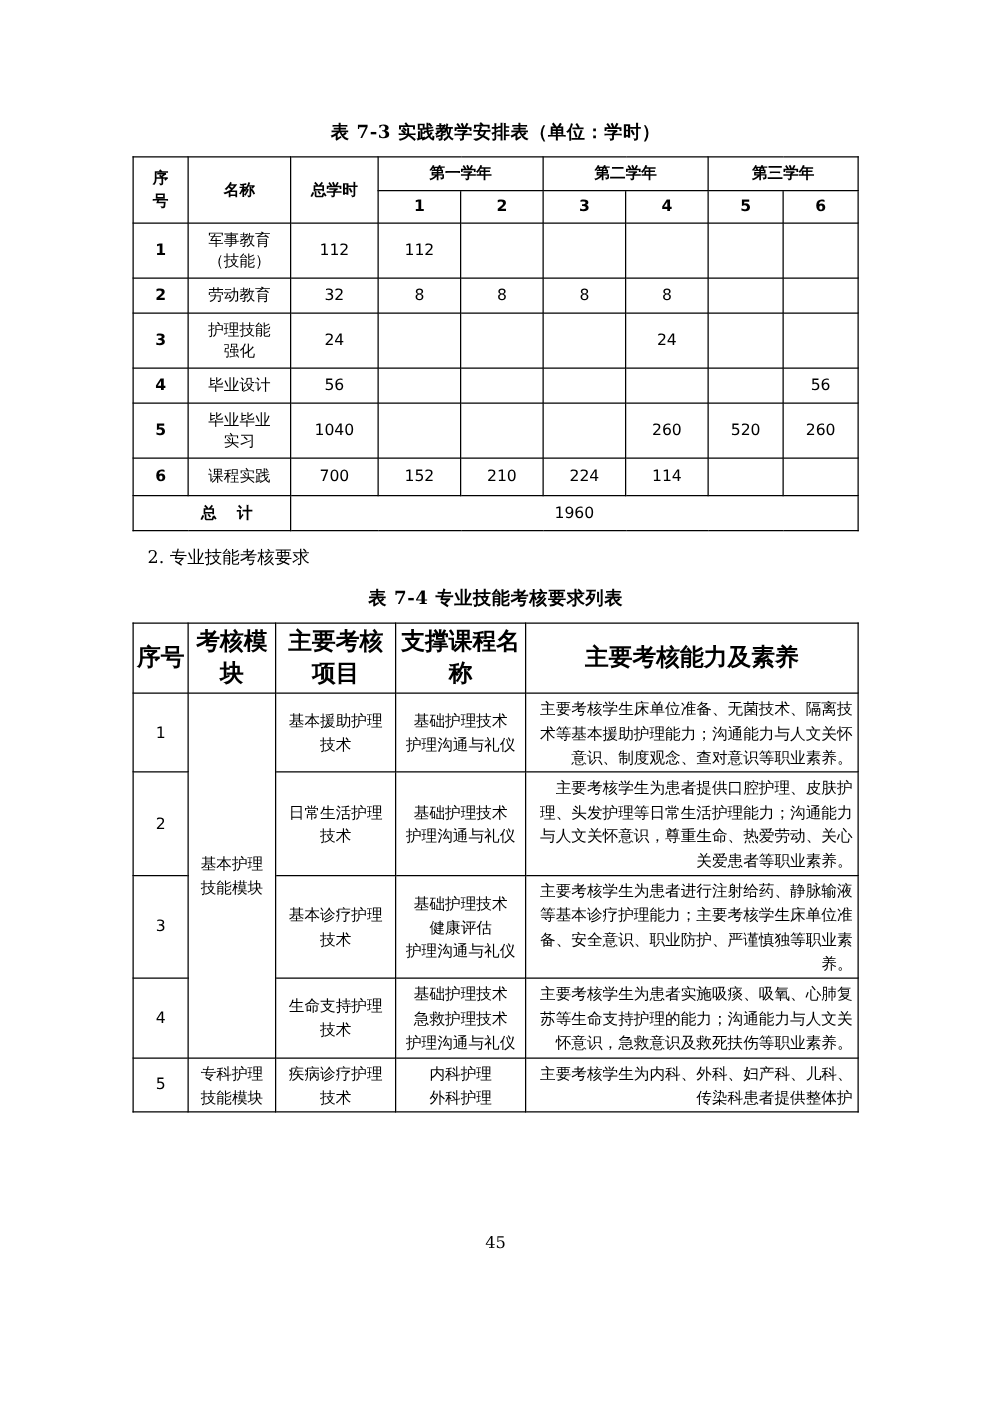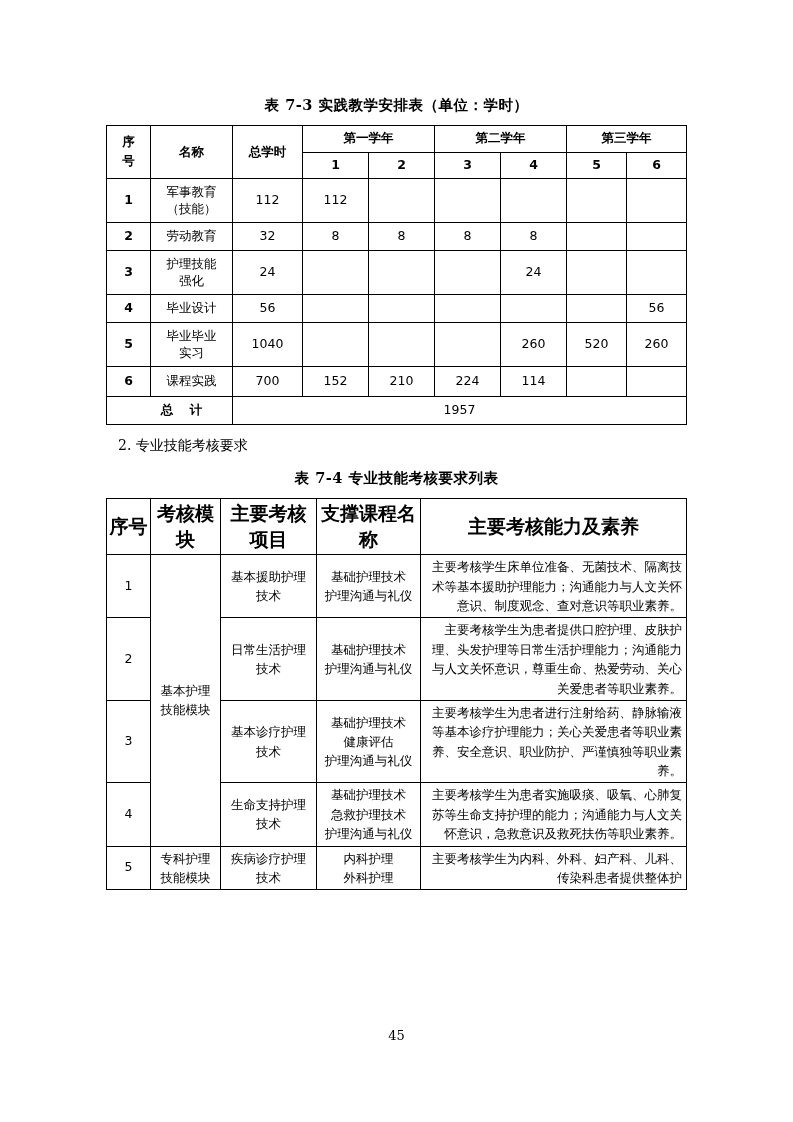--- a/index.html
+++ b/index.html
@@ -85,21 +85,21 @@
     line-height: 1.55;
   }
   #table74 td.item, #table74 td.course, #table74 td.mod {
     line-height: 1.55;
   }
 
   .pageno {
     position: absolute;
     left: 0;
     right: 0;
-    top: 1028px;
+    top: 987px;
     text-align: center;
     font-size: 13px;
     font-family: "DejaVu Serif", "Liberation Serif", serif;
   }
 </style>
 </head>
 <body>
 
 <div class="page">
 
@@ -207,21 +207,21 @@
         <td>152</td>
         <td>210</td>
         <td>224</td>
         <td>114</td>
         <td></td>
         <td></td>
       </tr>
 
       <tr style="height:28px">
         <td colspan="2" class="total-label">总 计</td>
-        <td colspan="7">1957</td>
+        <td colspan="7">1960</td>
       </tr>
     </tbody>
   </table>
 
   <div class="para">2. 专业技能考核要求</div>
 
   <div class="table-title" id="title74">表 7-4 专业技能考核要求列表</div>
 
   <table class="tbl" id="table74">
     <colgroup>
@@ -259,21 +259,21 @@
 护理沟通与礼仪</span></td>
         <td class="ability">主要考核学生为患者提供口腔护理、皮肤护理、头发护理等日常生活护理能力；沟通能力与人文关怀意识，尊重生命、热爱劳动、关心关爱患者等职业素养。</td>
       </tr>
       <tr>
         <td class="seq">3</td>
         <td class="item"><span style="white-space:pre-line">基本诊疗护理
 技术</span></td>
         <td class="course"><span style="white-space:pre-line">基础护理技术
 健康评估
 护理沟通与礼仪</span></td>
-        <td class="ability">主要考核学生为患者进行注射给药、静脉输液等基本诊疗护理能力；关心关爱患者等职业素养、安全意识、职业防护、严谨慎独等职业素养。</td>
+        <td class="ability">主要考核学生为患者进行注射给药、静脉输液等基本诊疗护理能力；主要考核学生床单位准备、安全意识、职业防护、严谨慎独等职业素养。</td>
       </tr>
       <tr>
         <td class="seq">4</td>
         <td class="item"><span style="white-space:pre-line">生命支持护理
 技术</span></td>
         <td class="course"><span style="white-space:pre-line">基础护理技术
 急救护理技术
 护理沟通与礼仪</span></td>
         <td class="ability">主要考核学生为患者实施吸痰、吸氧、心肺复苏等生命支持护理的能力；沟通能力与人文关怀意识，急救意识及救死扶伤等职业素养。</td>
       </tr>

